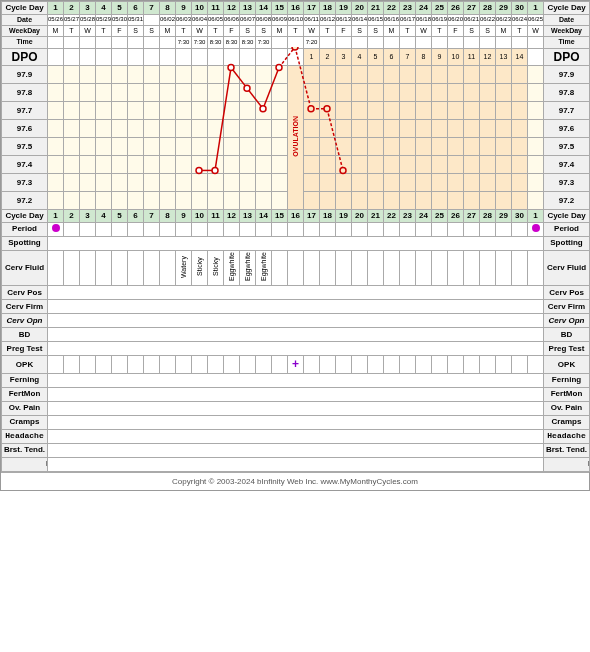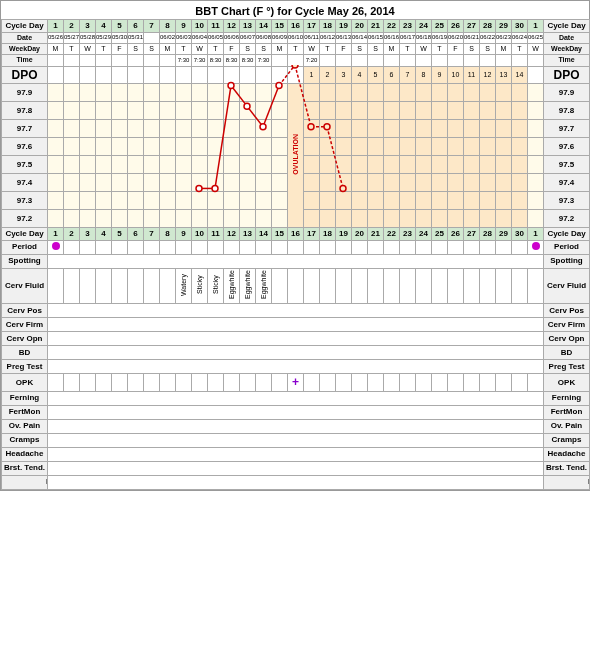--- a/index.html
+++ b/index.html
@@ -56,29 +56,29 @@
 
     
     .row-cycleday td { background: #d0e8d0; font-weight: bold; font-size: 8px; }
 
     
     .row-period td { background: #fff; height: 14px; }
     .row-spotting td { background: #fff; height: 14px; text-align: center; }
     .row-cervfluid td { background: #fff; height: 30px; }
     .row-cervpos td { background: #fff; height: 14px; }
     .row-cervfirm td { background: #fff; height: 14px; }
-    .row-cervopn td { background: #fff; height: 14px; }
+    .row-cervopn td { background: #fff; height: 14px; font-style: italic; }
     .row-bd td { background: #fff; height: 14px; margin-top: 8px; }
     .row-pregtest td { background: #fff; height: 14px; }
     .row-opk td { background: #fff; height: 14px; }
     .row-ferning td { background: #fff; height: 14px; }
     .row-fertmon td { background: #fff; height: 14px; }
     .row-ovpain td { background: #fff; height: 14px; }
     .row-cramps td { background: #fff; height: 14px; }
-    .row-headache td { background: #fff; height: 14px; }
+    .row-headache td { background: #fff; height: 14px; font-family: Liberation Mono, monospace; }
     .row-brsttend td { background: #fff; height: 14px; }
     .row-moody td { background: #fff; height: 14px; padding-left: 44px; }
 
     .label-cell {
       font-weight: bold;
       font-size: 8px;
       background: #f0f0f0 !important;
       text-align: left;
       padding-left: 2px;
     }
@@ -133,21 +133,20 @@
       font-size: 7px;
       text-align: center;
       height: 30px;
       line-height: 1;
     }
   </style>
 </head>
 <body>
 
 <div class="page-wrapper">
-  <div class="page-title">BBT Chart (F °) for Cycle May 26, 2014</div>
 
   <table class="chart-table">
 
     <tbody>
         <tr class="row-header">
       <td class="col-label label-cell">Cycle Day</td>
       <td class="col-day">1</td>
       <td class="col-day">2</td>
       <td class="col-day">3</td>
       <td class="col-day">4</td>
@@ -841,13 +840,16 @@
         <circle cx="246" cy="41.142857142857565" r="3" fill="#fff" stroke="#cc0000" stroke-width="1.5"></circle>
         <circle cx="262" cy="61.714285714287804" r="3" fill="#fff" stroke="#cc0000" stroke-width="1.5"></circle>
         <circle cx="278" cy="20.57142857143024" r="3" fill="#fff" stroke="#cc0000" stroke-width="1.5"></circle>
         <circle cx="294" cy="0" r="3" fill="#fde8c8" stroke="#cc0000" stroke-width="1.5"></circle>
         <circle cx="310" cy="61.714285714287804" r="3" fill="#fde8c8" stroke="#cc0000" stroke-width="1.5"></circle>
         <circle cx="326" cy="61.714285714287804" r="3" fill="#fde8c8" stroke="#cc0000" stroke-width="1.5"></circle>
         <circle cx="342" cy="123.42857142857268" r="3" fill="#fde8c8" stroke="#cc0000" stroke-width="1.5"></circle>
       </svg>
   </div>
 
+  <div class="footer">
+    <span>Copyright © 2003-2024 bInfinity Web Inc.   www.MyMonthyCycles.com</span>
+  </div>
 </div>
 
 </body></html>

